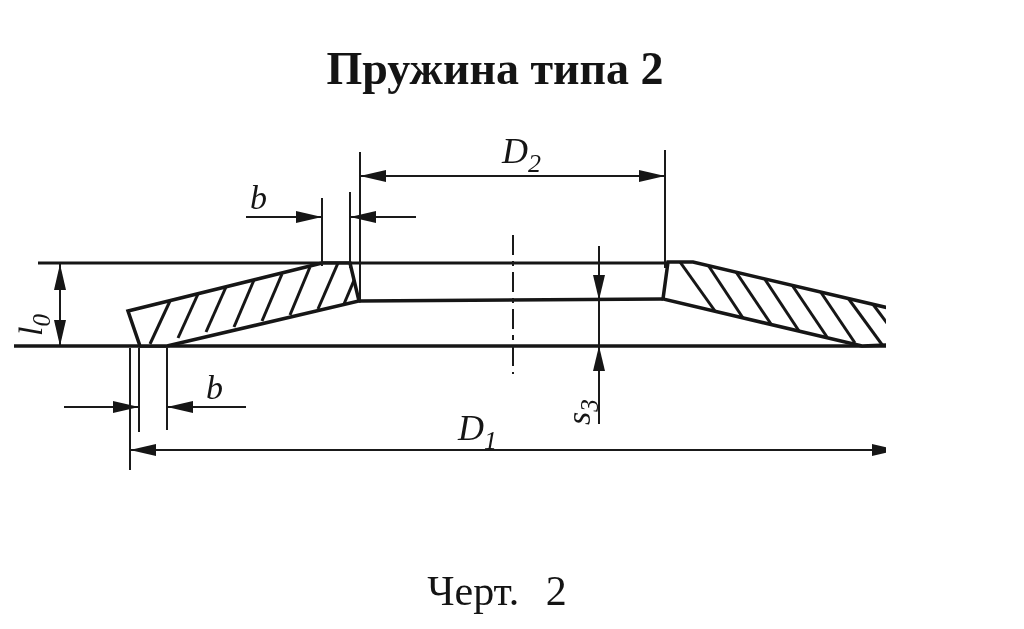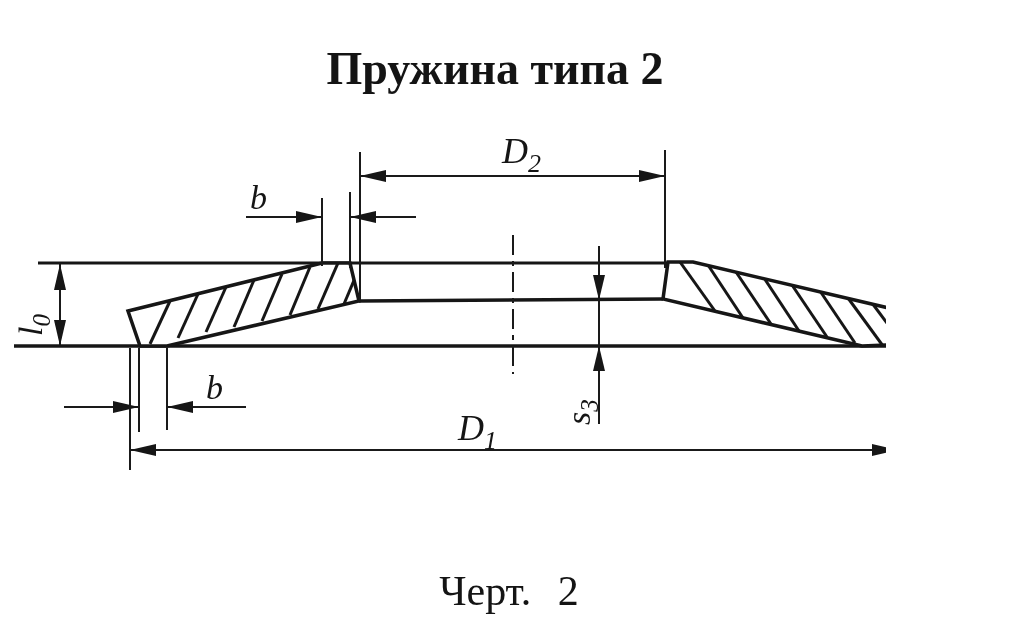--- a/index.html
+++ b/index.html
@@ -6,21 +6,21 @@
   .stage{
     position:relative;width:886px;height:629px;background:#ffffff;
     overflow:hidden;font-family:"Liberation Serif","DejaVu Serif",serif;color:#151515;
   }
   .title{
     position:absolute;left:0;top:46px;width:990px;text-align:center;
     font-weight:bold;font-size:46px;line-height:1.0;letter-spacing:0px;color:#141414;
   }
   .caption{
     position:absolute;left:0;top:570px;width:994px;text-align:center;
-    font-size:42px;line-height:1.0;word-spacing:16px;color:#141414;margin-left:12px;
+    font-size:42px;line-height:1.0;word-spacing:16px;color:#141414;
   }
   svg.drawing{position:absolute;left:0;top:0;}
   .outline{stroke:#161616;stroke-width:3.5;fill:none;}
   .section{stroke:#161616;stroke-width:3.5;fill:#ffffff;}
   .edge{stroke:#161616;stroke-width:3;fill:none;}
   .hatch{stroke:#161616;stroke-width:3;fill:none;}
   .dimline{stroke:#1a1a1a;stroke-width:2;fill:none;}
   .extline{stroke:#1a1a1a;stroke-width:2;fill:none;}
   .centerline{stroke:#1a1a1a;stroke-width:2;fill:none;stroke-dasharray:20 6 5 6;}
   .arrow{fill:#161616;stroke:none;}

